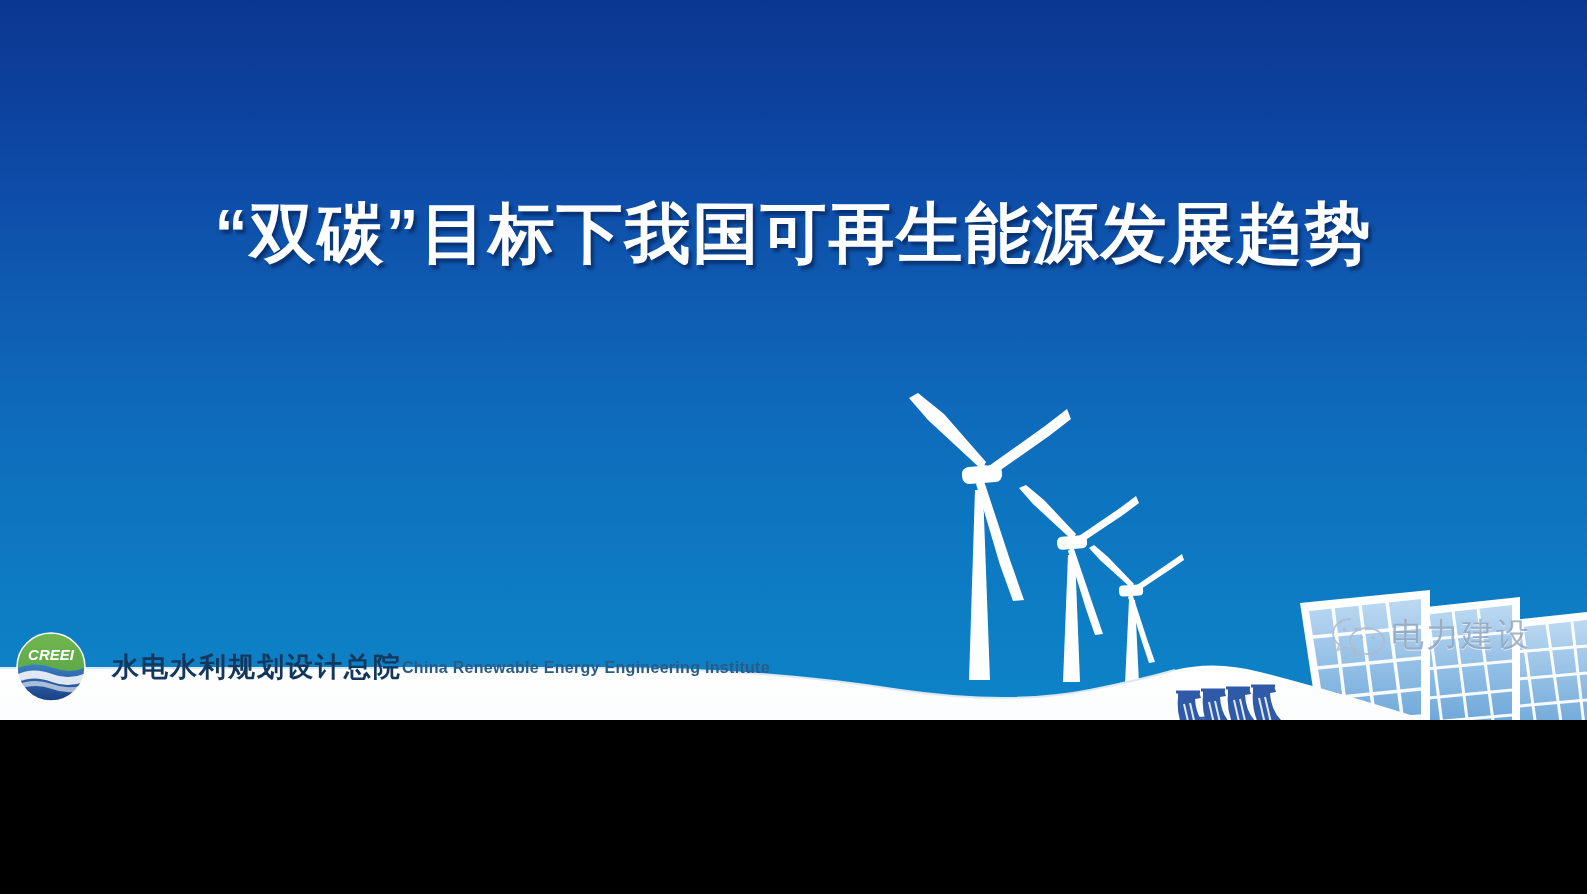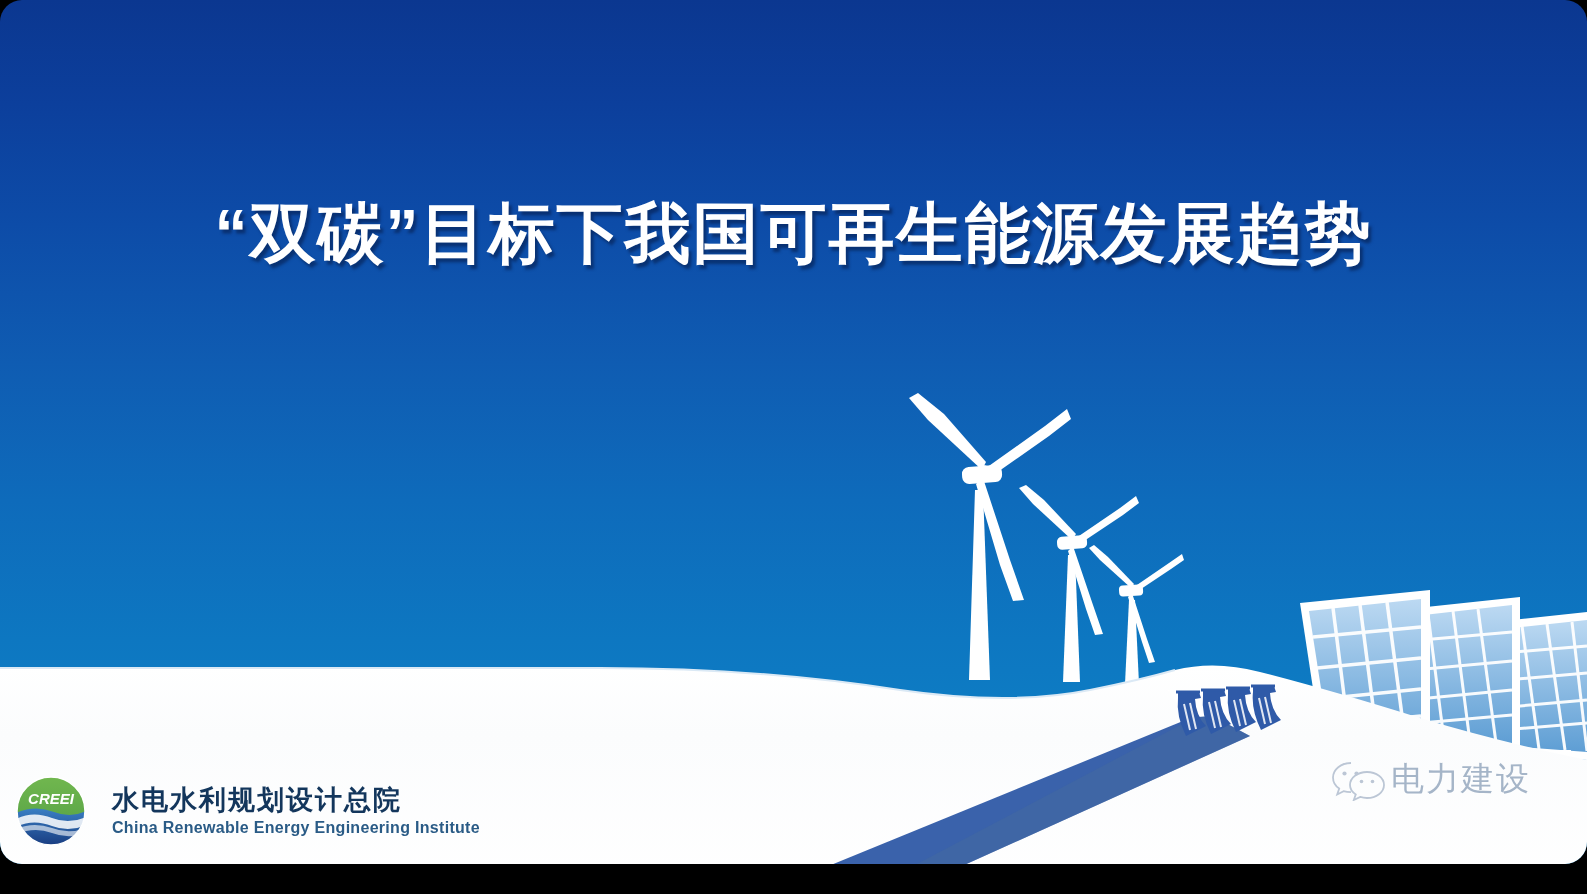--- a/index.html
+++ b/index.html
@@ -7,33 +7,32 @@
     padding: 0;
     background: #000;
   }
   body {
     font-family: "Liberation Sans", "DejaVu Sans", sans-serif;
   }
 
   #slide {
     position: relative;
     width: 1587px;
-    height: 864px;
+    height: 720px;
     overflow: hidden;
     background: linear-gradient(
         to bottom,
         #0b3790 0%,
         #0c3f9c 12%,
         #0d4ca8 26%,
         #0f5cb2 42%,
         #0e6bbb 58%,
         #0d77c1 74%,
         #0d7fc5 88%,
         #0e83c7 100%);
-    border-radius: 22px;
   }
 
   
   .scene {
     position: absolute;
     inset: 0;
     overflow: hidden;
   }
 
   
@@ -85,21 +84,21 @@
     align-items: center;
     gap: 24px;
   }
   .corp-mark {
     width: 74px;
     height: 74px;
     flex: 0 0 auto;
   }
   .corp-text {
     display: flex;
-    flex-direction: column;
+    flex-direction: row;
     justify-content: center;
     line-height: 1;
   }
   .corp-cn {
     font-size: 27px;
     font-weight: bold;
     color: #13365c;
     letter-spacing: 2px;
   }
   .corp-en {

